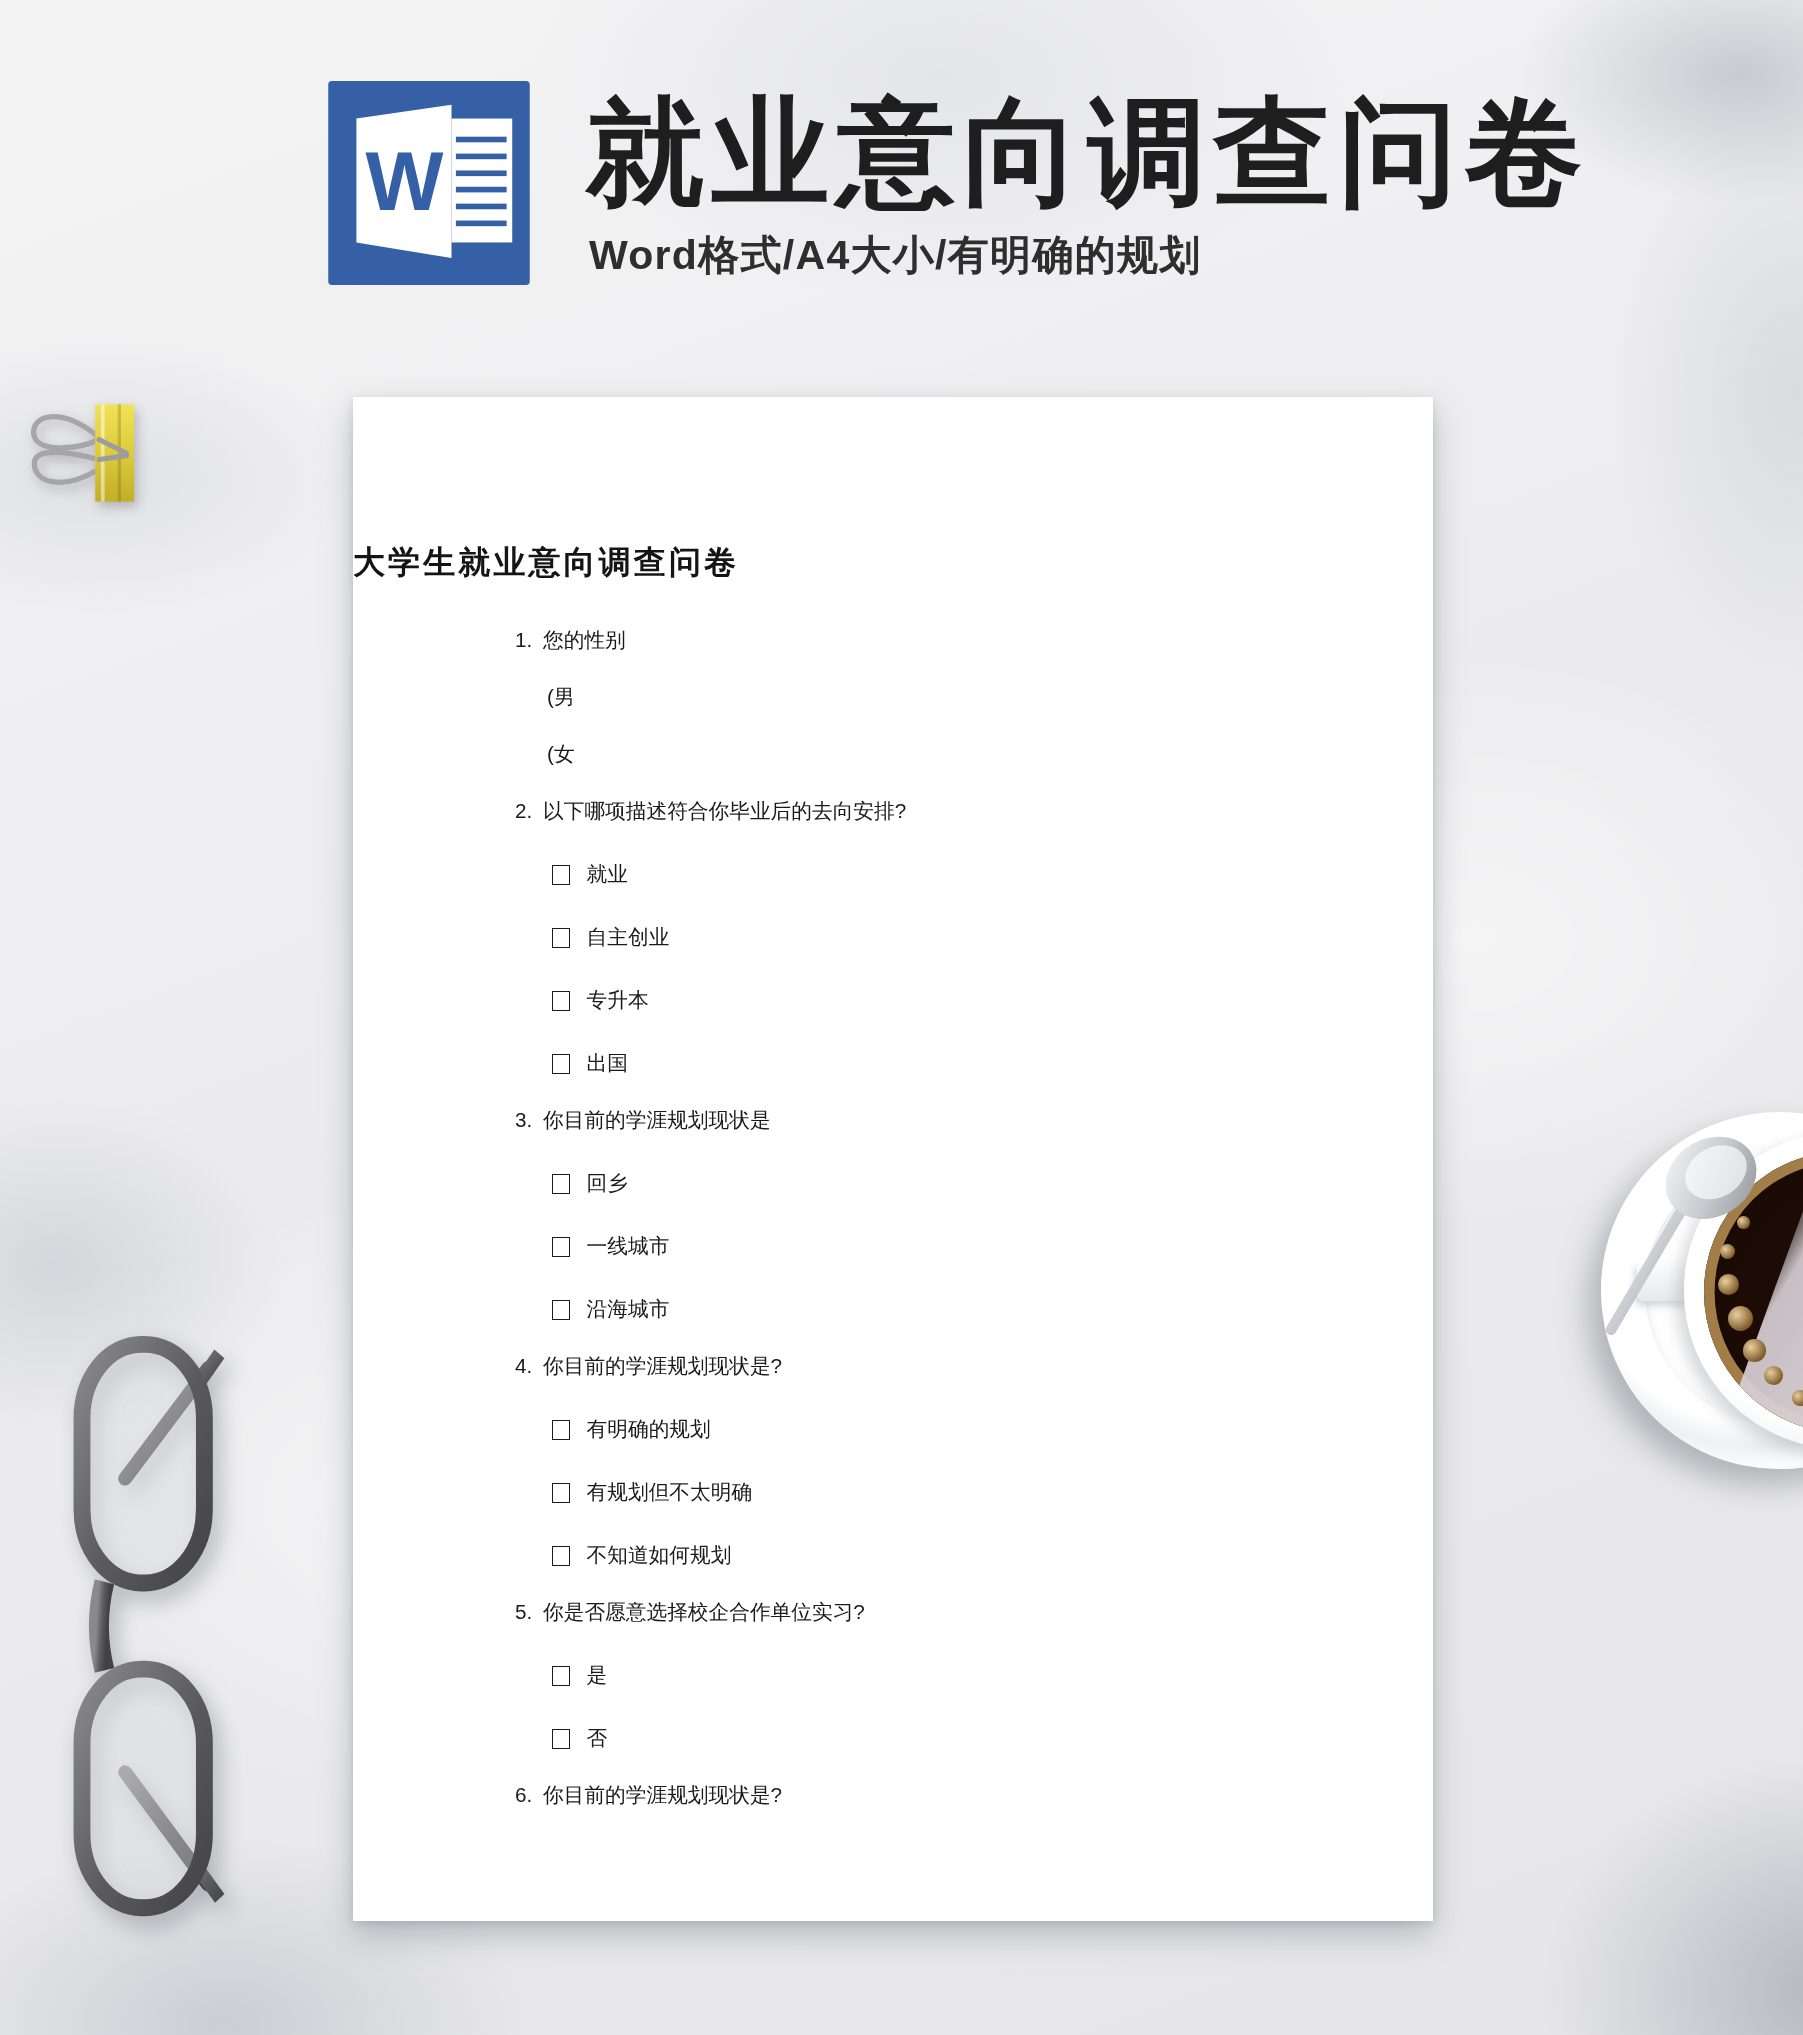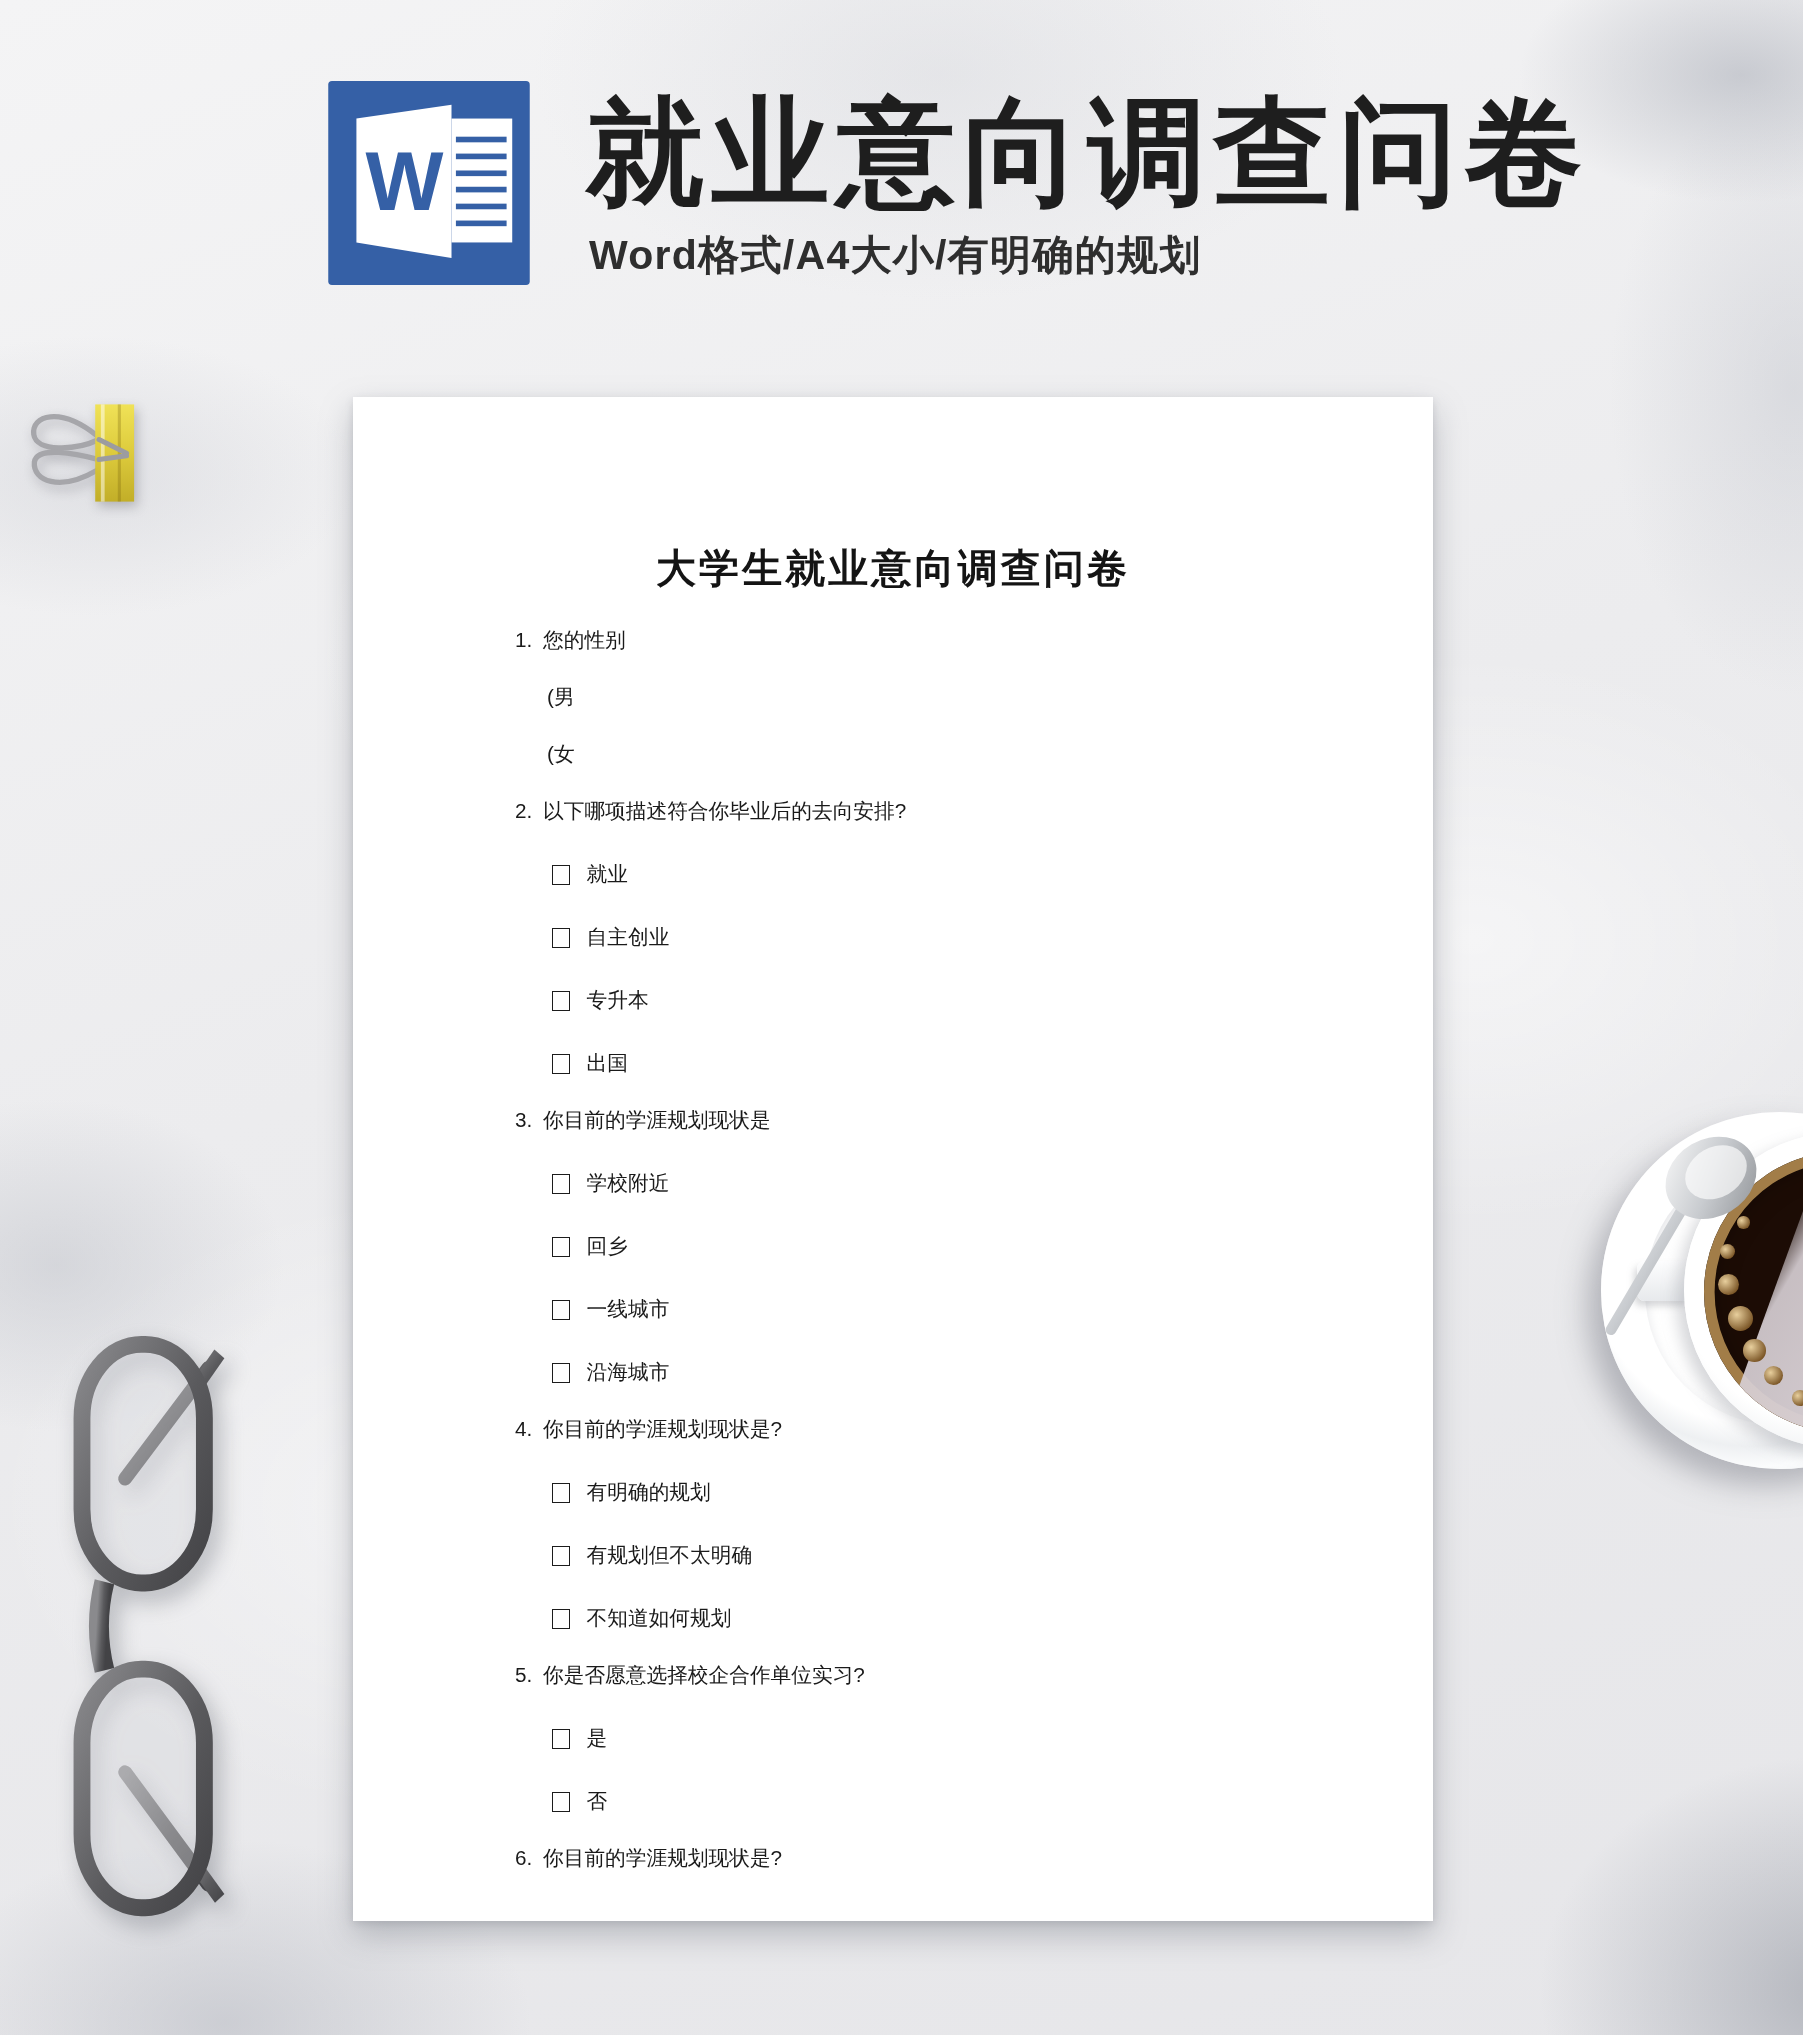--- a/index.html
+++ b/index.html
@@ -31,22 +31,22 @@
     font-weight:bold; color:#2e2e2e; letter-spacing:1.3px; white-space:nowrap;
   }
 
   
   .page{
     position:absolute; left:353px; top:397px; width:1080px; height:1524px;
     background:#ffffff;
     box-shadow:0 13.8px 30px rgba(110,115,125,.40), 0 3.1px 7.5px rgba(110,115,125,.22);
   }
   .doc-title{
-    position:absolute; top:144px; left:0; width:100%; text-align:center;
-    font-size:40px; font-weight:bold; color:#141414; letter-spacing:3.1px;
+    position:absolute; top:144px; left:0; width:100%; text-align:left;
+    font-size:32px; font-weight:bold; color:#141414; letter-spacing:3.1px;
   }
   .doc-body{position:absolute; left:162px; top:230px; right:31px;}
   .row{height:57px; font-size:20.7px; color:#1a1a1a; line-height:26px; white-space:nowrap;}
   .qnum{display:inline-block; width:28px;}
   .opt.paren{padding-left:32px;}
   .opt.check{padding-left:37px;margin-top:6px;}
   .checkbox{
     display:inline-block; width:16.3px; height:18px; box-sizing:content-box;
     border:1.9px solid #1c1c1c; margin-right:16.3px; vertical-align:-3.8px; background:#fff;
   }
@@ -157,21 +157,20 @@
       <div class="row opt paren"><span class="olabel">(男</span></div>
       <div class="row opt paren"><span class="olabel">(女</span></div>
 
       <div class="row qrow"><span class="qnum">2.</span><span class="qtext">以下哪项描述符合你毕业后的去向安排?</span></div>
       <div class="row opt check"><span class="checkbox"></span><span class="olabel">就业</span></div>
       <div class="row opt check"><span class="checkbox"></span><span class="olabel">自主创业</span></div>
       <div class="row opt check"><span class="checkbox"></span><span class="olabel">专升本</span></div>
       <div class="row opt check"><span class="checkbox"></span><span class="olabel">出国</span></div>
 
       <div class="row qrow"><span class="qnum">3.</span><span class="qtext">你目前的学涯规划现状是</span></div>
-      <div class="row opt check"><span class="checkbox"></span><span class="olabel">学校附近</span></div>
       <div class="row opt check"><span class="checkbox"></span><span class="olabel">回乡</span></div>
       <div class="row opt check"><span class="checkbox"></span><span class="olabel">一线城市</span></div>
       <div class="row opt check"><span class="checkbox"></span><span class="olabel">沿海城市</span></div>
 
       <div class="row qrow"><span class="qnum">4.</span><span class="qtext">你目前的学涯规划现状是?</span></div>
       <div class="row opt check"><span class="checkbox"></span><span class="olabel">有明确的规划</span></div>
       <div class="row opt check"><span class="checkbox"></span><span class="olabel">有规划但不太明确</span></div>
       <div class="row opt check"><span class="checkbox"></span><span class="olabel">不知道如何规划</span></div>
 
       <div class="row qrow"><span class="qnum">5.</span><span class="qtext">你是否愿意选择校企合作单位实习?</span></div>

